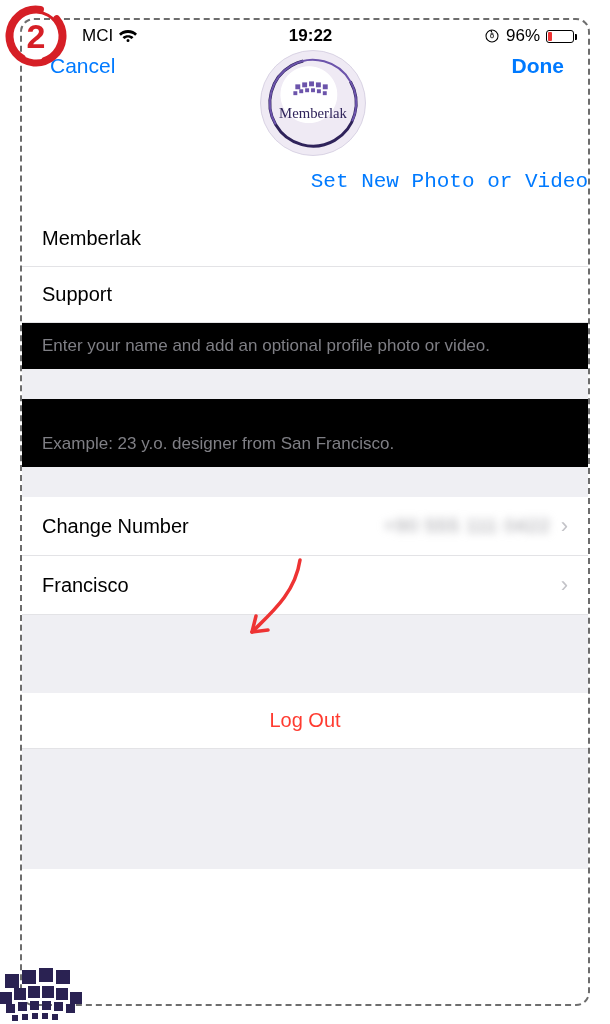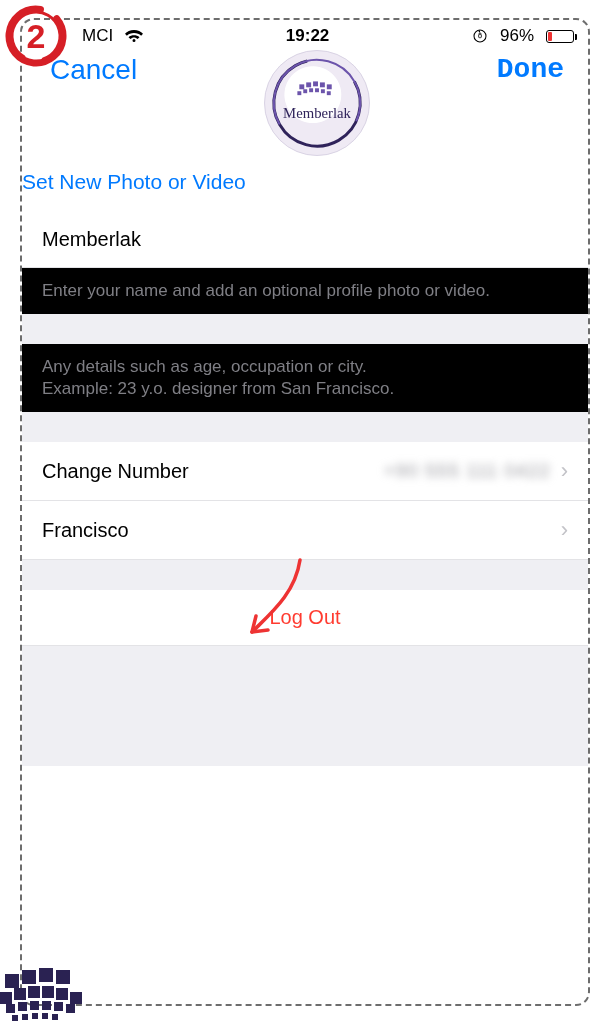--- a/index.html
+++ b/index.html
@@ -24,56 +24,57 @@
       top: 4px; left: 4px;
       width: 64px; height: 64px;
       z-index: 50;
     }
     .badge-2 svg { width: 100%; height: 100%; }
     .statusbar {
       display: flex; align-items: center; justify-content: space-between;
       padding: 6px 14px 2px 60px;
       font-size: 17px; font-weight: 500; color: #000;
     }
-    .statusbar .left, .statusbar .right { display: flex; align-items: center; gap: 12px; }
+    .statusbar .left, .statusbar .right { display: flex; align-items: center; gap: 6px; }
     .statusbar .time { font-weight: 600; }
     .wifi-icon svg { width: 18px; height: 18px; display:block; }
     .ori-icon svg { width: 16px; height: 16px; display:block; }
     .battery {
       width: 28px; height: 13px;
       border: 1.3px solid #000; border-radius: 3px;
       position: relative;
     }
     .battery::after {
       content: ""; position: absolute; right: -4px; top: 3px;
       width: 2.5px; height: 6px; background: #000; border-radius: 0 1px 1px 0;
     }
     .battery .fill {
       position: absolute; left: 1px; top: 1px; bottom: 1px;
       width: 14%; background: #e33; border-radius: 1px;
     }
     .header {
       display: flex; align-items: flex-start; justify-content: space-between;
       padding: 6px 24px 0 28px;
     }
-    .link-blue { color: #007aff; font-size: 28px; }
-    .done { font-weight: 600; font-family: Liberation Mono, monospace; }
+    .link-blue { color: #007aff; font-size: 21px; }
+    .done { font-weight: 600; }
     .avatar-wrap { flex: 1; display: flex; justify-content: center; margin-top: -4px; }
     .avatar {
       width: 106px; height: 106px; border-radius: 50%;
       background: radial-gradient(circle at 46% 42%, #fff 0 34%, transparent 35%),
                   #efeaf4;
       border: 1px solid #d9d3e4;
       display: flex; align-items: center; justify-content: center;
       overflow: hidden;
     }
     .avatar svg { width: 100%; height: 100%; }
     .set-photo {
-      text-align: left; color: #007aff; font-size: 21px;
+      text-align: right; color: #007aff; font-size: 21px;
       padding: 14px 0 18px;
+      font-family: Liberation Mono, monospace;
     }
     .list { background: #efeff3; }
     .row {
       background: #fff;
       padding: 16px 20px;
       font-size: 20px;
       color: #000;
       border-bottom: 1px solid #e3e3e6;
     }
     .row:last-child { border-bottom: none; }
@@ -82,21 +83,21 @@
       background: #000000; color: #7f7f85;
       font-size: 17px; padding: 12px 20px;
       line-height: 1.3;
     }
     .bio-placeholder { color: #b5b5bb; }
     .row-nav { display: flex; align-items: center; justify-content: space-between; }
     .row-nav .right-wrap { display: flex; align-items: center; gap: 10px; }
     .row-nav .value { color: #9a9aa0; font-size: 19px; }
     .chevron { color: #c3c3c8; font-size: 22px; }
     .blurred { filter: blur(4px); letter-spacing: 1px; }
-    .logout { text-align: center; color: #ff3b30; }
+    .logout { text-align: center; color: #ff3b30; margin-top: 48px; }
     .arrow-annot {
       position: absolute; left: 240px; top: 554px; z-index: 30;
       pointer-events: none;
     }
     .arrow-annot svg { width: 80px; height: 90px; }
     .corner-logo { position: absolute; left: 0; bottom: 0; width: 120px; height: 120px; z-index: 60; }
     .corner-logo svg { width: 100%; height: 100%; }
   </style>
 </head>
 <body>
@@ -163,26 +164,27 @@
         </svg>
       </div>
     </div>
     <span class="link-blue done">Done</span>
   </div>
 
   <div class="set-photo">Set New Photo or Video</div>
 
   <div class="list">
     <div class="row">Memberlak</div>
+    <div class="row">Support</div>
     <div class="hint">Enter your name and add an optional profile photo or video.</div>
 
     <div class="section-gap"></div>
 
     <div class="hint">
-      <span>Any details such as age, occupation or city.</span><br>
+      <br>
       <span>Example: 23 y.o. designer from San Francisco.</span>
     </div>
 
     <div class="section-gap"></div>
 
     <div class="row row-nav">
       <span>Change Number</span>
       <span class="right-wrap">
         <span class="value blurred">+90 555 111 0422</span>
         <span class="chevron">›</span>

